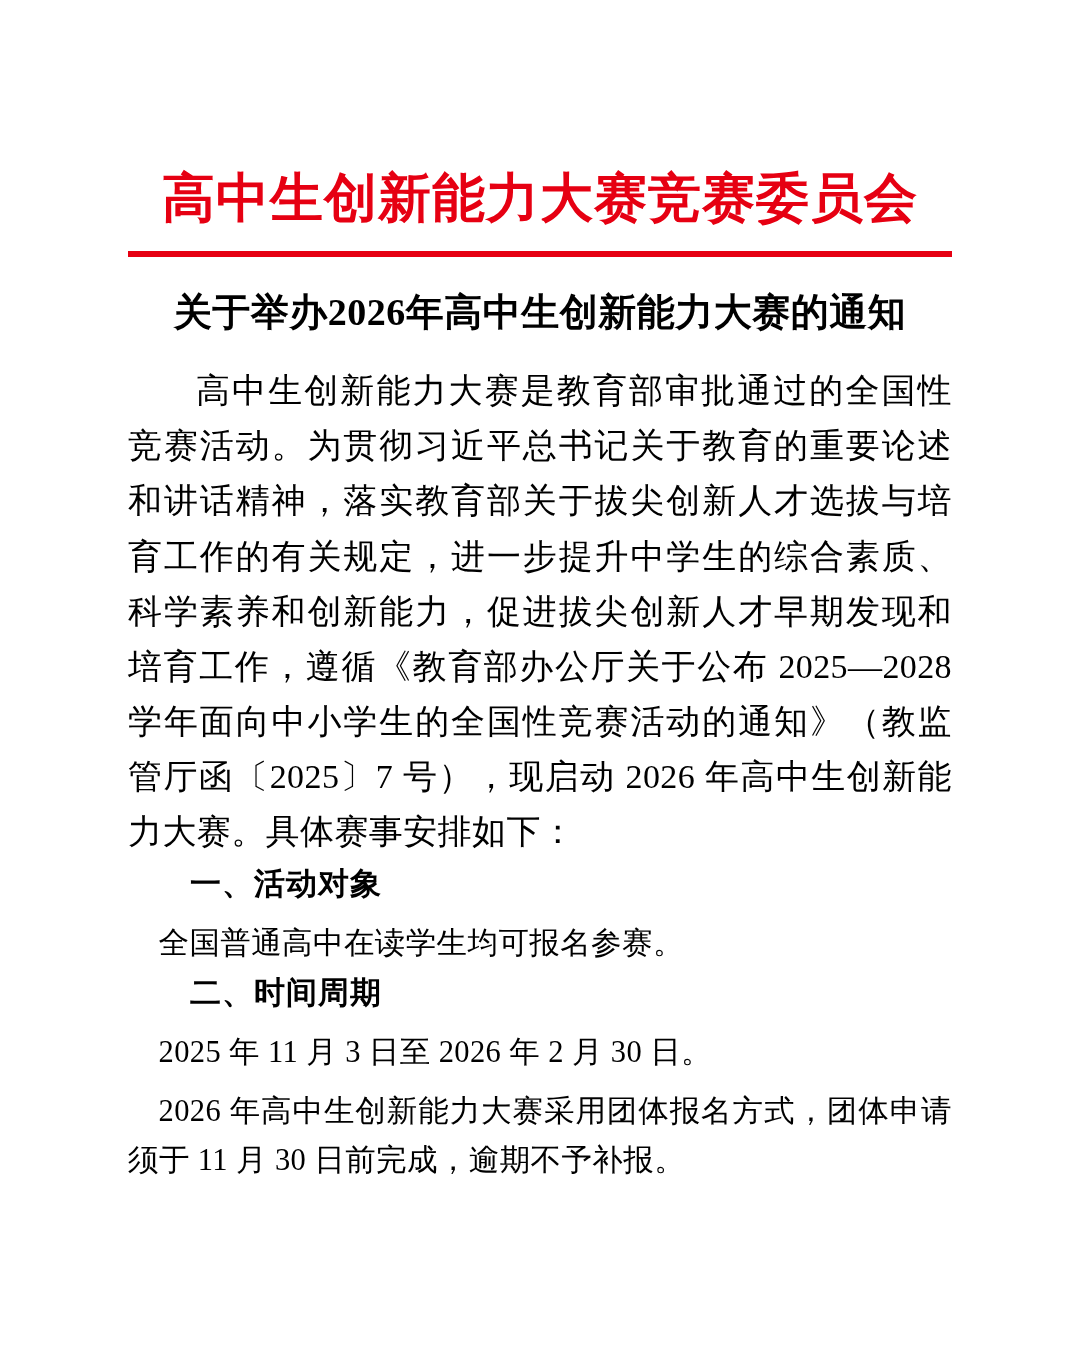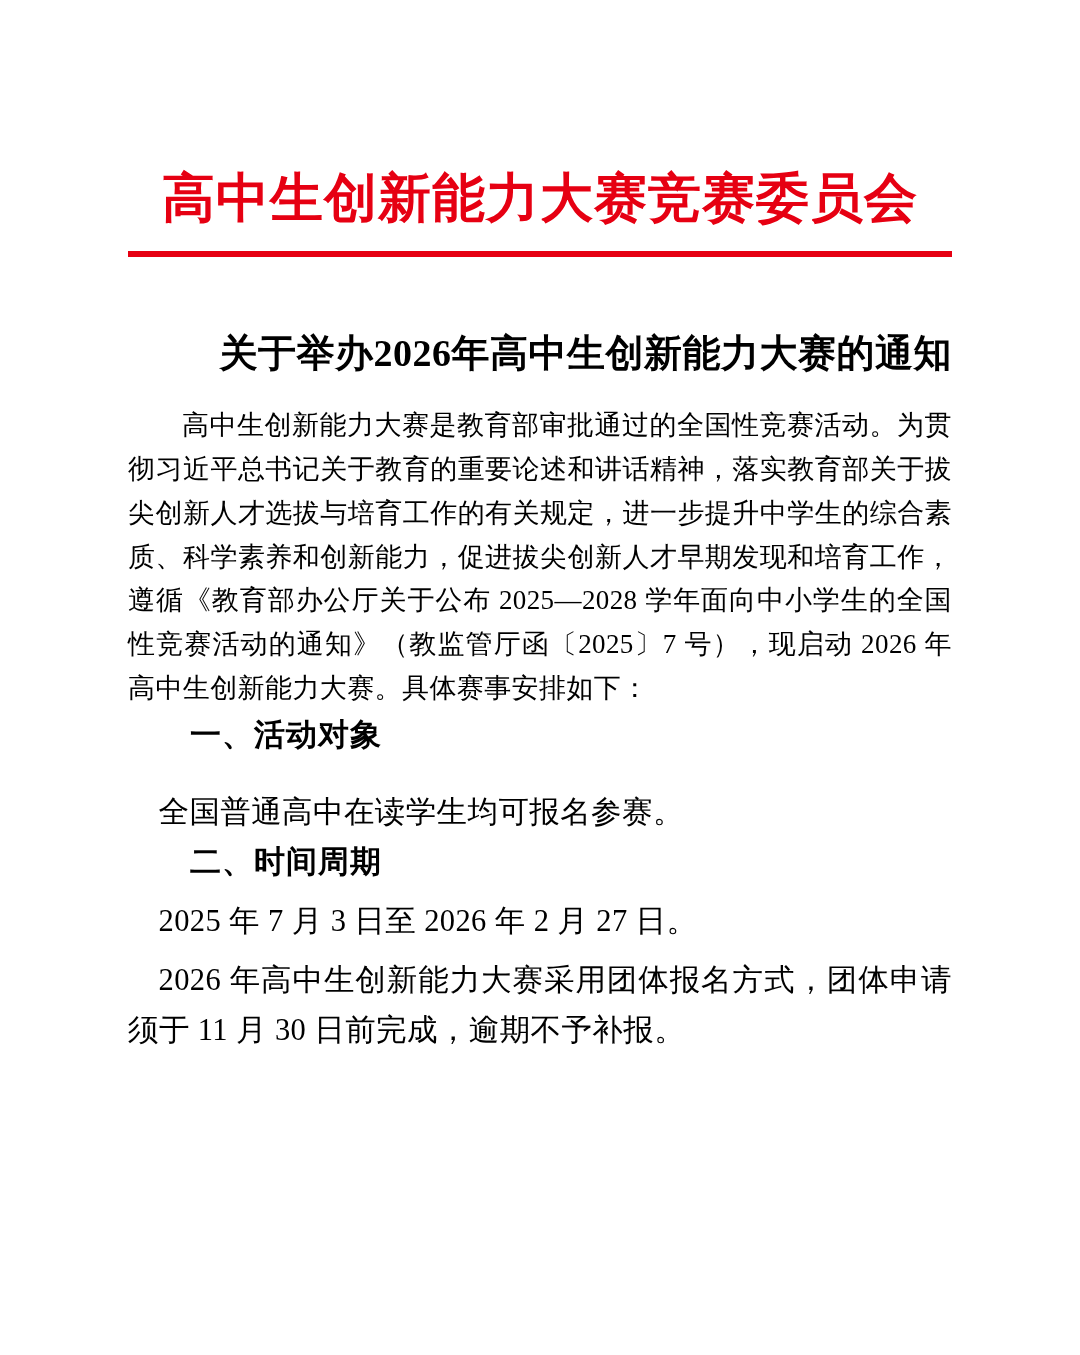--- a/index.html
+++ b/index.html
@@ -34,50 +34,50 @@
     line-height: 1.15;
     white-space: nowrap;
   }
   .masthead-rule {
     margin-top: 22px;
     height: 6px;
     background: #e60012;
     width: 100%;
   }
   .doc-title {
-    margin-top: 72px;
-    text-align: right;
+    margin-top: 31px;
+    text-align: center;
     font-size: 38px;
     font-weight: bold;
     letter-spacing: 0.5px;
     line-height: 1.3;
     white-space: nowrap;
   }
   .body-text {
     margin-top: 26px;
-    font-size: 27px;
+    font-size: 34px;
     line-height: 1.62;
     text-align: justify;
     text-justify: inter-ideograph;
     letter-spacing: 0.4px;
   }
   .body-text p {
     margin: 0;
     text-indent: 2em;
   }
   .section-heading {
     font-family: "Liberation Sans", "DejaVu Sans", sans-serif;
     font-weight: bold;
     font-size: 31px;
     text-indent: 2em;
     letter-spacing: 1px;
     line-height: 1.6;
   }
   .para-indent {
-    margin-top: 28px;
+    margin-top: 10px;
     font-size: 30.5px;
     line-height: 1.62;
     text-indent: 1em;
     letter-spacing: 0.4px;
   }
   .para-flush {
     margin-top: 10px;
     font-size: 30.5px;
     line-height: 1.62;
     text-indent: 1em;
@@ -107,16 +107,16 @@
 
   <div class="body-text">
     <p>高中生创新能力大赛是教育部审批通过的全国性竞赛活动。为贯彻习近平总书记关于教育的重要论述和讲话精神，落实教育部关于拔尖创新人才选拔与培育工作的有关规定，进一步提升中学生的综合素质、科学素养和创新能力，促进拔尖创新人才早期发现和培育工作，遵循《教育部办公厅关于公布 2025—2028 学年面向中小学生的全国性竞赛活动的通知》（教监管厅函〔2025〕7 号），现启动 2026 年高中生创新能力大赛。具体赛事安排如下：</p>
   </div>
 
   <div class="section-heading">一、活动对象</div>
   <div class="para-indent">全国普通高中在读学生均可报名参赛。</div>
 
   <div class="section-heading">二、时间周期</div>
 
-  <div class="para-flush">2025 年 7 月 3 日至 2026 年 2 月 27 日。</div>
+  <div class="para-flush">2025 年 11 月 3 日至 2026 年 2 月 30 日。</div>
   <div class="para-block">2026 年高中生创新能力大赛采用团体报名方式，团体申请须于 11 月 30 日前完成，逾期不予补报。</div>
 
 </div>
 
 </body></html>

